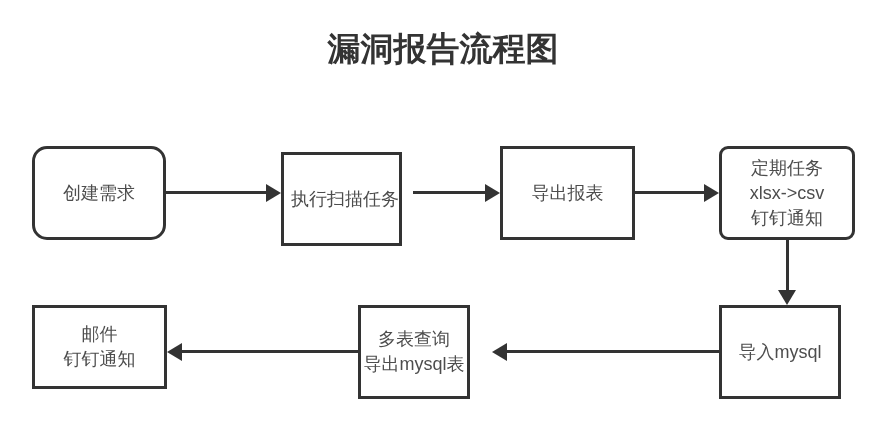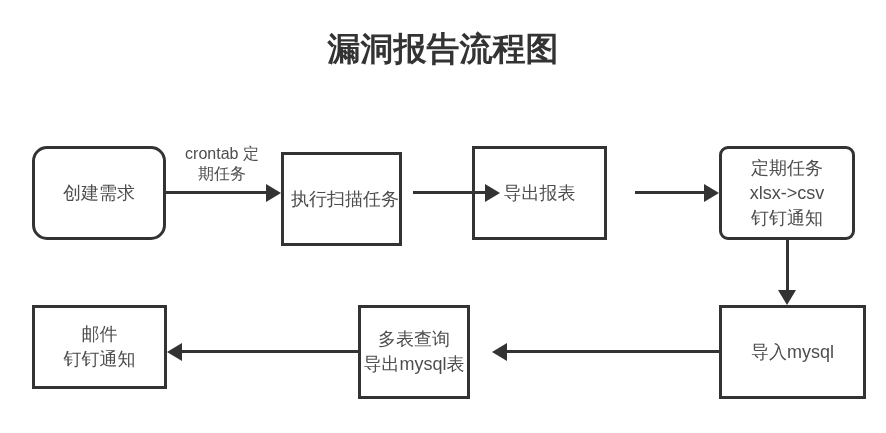--- a/index.html
+++ b/index.html
@@ -23,23 +23,23 @@
     background:#ffffff;
     border:3px solid #333333;
     display:flex;flex-direction:column;
     align-items:center;justify-content:center;
     font-size:18px;line-height:25px;color:#4d4d4d;
     text-align:center;
   }
   .node span{display:block;white-space:nowrap;}
   .b1{left:32px;top:146px;width:134px;height:94px;border-radius:15px;}
   .b2{left:281px;top:152px;width:121px;height:94px;padding-left:7px;}
-  .b3{left:472px;top:146px;width:135px;height:94px;}
+  .b3{left:500px;top:146px;width:135px;height:94px;}
   .b4{left:719px;top:146px;width:136px;height:94px;border-radius:9px;}
-  .b5{left:719px;top:305px;width:147px;height:94px;}
+  .b5{left:719px;top:305px;width:122px;height:94px;}
   .b6{left:358px;top:305px;width:112px;height:94px;}
   .b7{left:32px;top:305px;width:135px;height:84px;}
 
   .edge-label{
     position:absolute;left:185px;top:144px;width:74px;
     background:#ffffff;
     text-align:center;
     font-size:16px;line-height:20px;color:#4d4d4d;
   }
 
@@ -72,24 +72,20 @@
 <body>
 
 <div class="page">
 
   <div class="title">漏洞报告流程图</div>
 
   <div class="node b1">
     <span>创建需求</span>
   </div>
 
-  <div class="edge-label">
-    <span>crontab</span>
-    <span>定期任务</span>
-  </div>
 
   <div class="node b2">
     <span>执行扫描任务</span>
   </div>
 
   <div class="node b3">
     <span>导出报表</span>
   </div>
 
   <div class="node b4">

